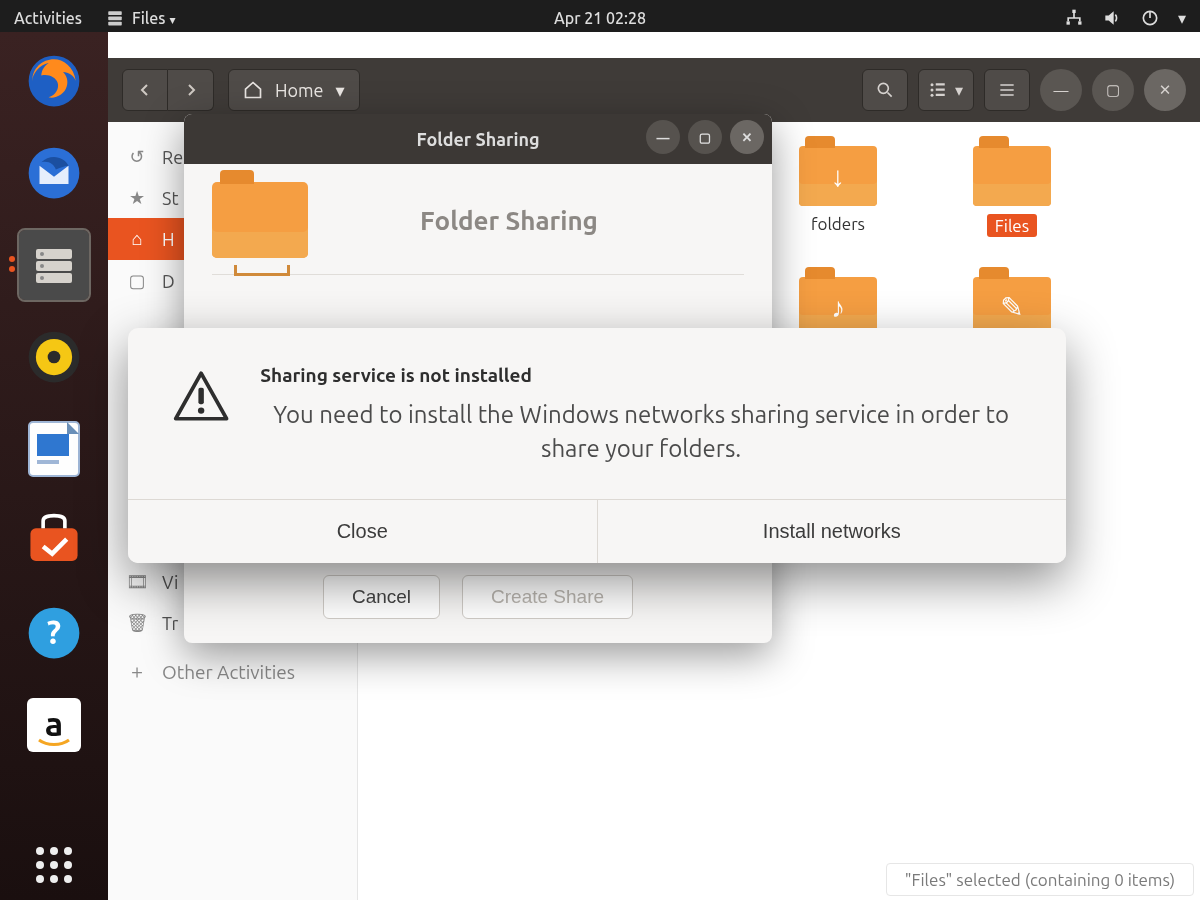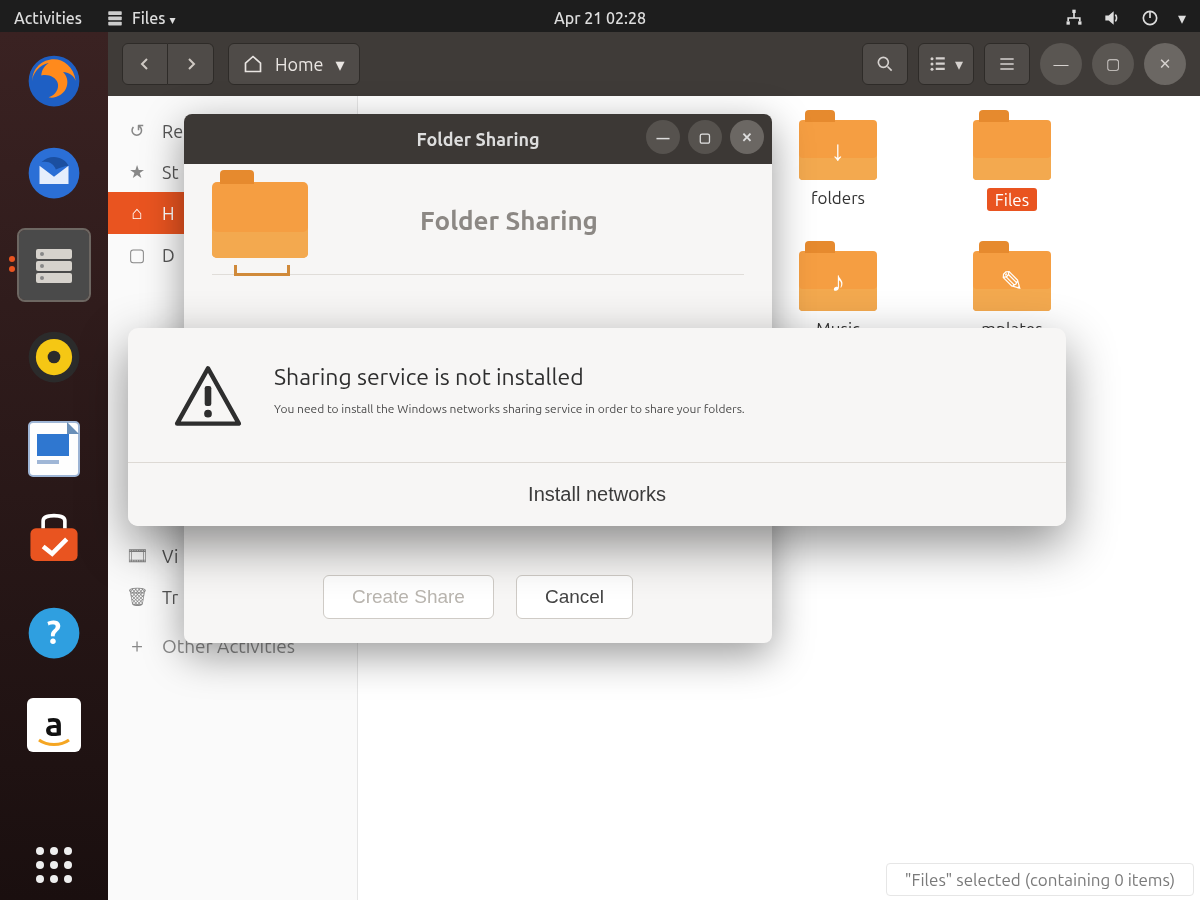--- a/index.html
+++ b/index.html
@@ -14,21 +14,21 @@
 
   
   .dock { position:absolute; left:0; top:32px; bottom:0; width:108px; background: linear-gradient(#3a2222,#1a0f0f); display:flex; flex-direction:column; align-items:center; padding-top:14px; gap:22px; }
   .dock .app-icon { width:70px; height:70px; border-radius:12px; display:flex; align-items:center; justify-content:center; font-size:34px; }
   .dock .app-files { background:#4a4a4a; outline:2px solid #6d6762; border-radius:6px; position:relative; }
   .dock .app-files::before { content:""; position:absolute; left:-10px; top:26px; width:6px; height:6px; background:#e95420; border-radius:50%; box-shadow:0 10px 0 #e95420; }
   .dock .spacer { flex:1; }
 
   
   .nautilus { position:absolute; left:108px; right:0; top:32px; bottom:0; background:#fff; display:flex; flex-direction:column; }
-  .nautilus-header { height:64px; background:#3f3b38; display:flex; align-items:center; padding:0 14px; gap:14px; }
+  .nautilus-header { height:64px; background:#3f3b38; display:flex; align-items:center; padding:0 14px; gap:14px;margin-top:26px; }
   .hbtn { background:#4f4b48; border:1px solid #2e2b28; border-radius:6px; height:42px; display:flex; align-items:center; justify-content:center; color:#d6d2cf; }
   .nav-arrows { display:flex; }
   .nav-arrows .hbtn { width:46px; border-radius:6px 0 0 6px; }
   .nav-arrows .hbtn + .hbtn { border-radius:0 6px 6px 0; border-left:none; }
   .path-bar { display:flex; align-items:center; background:#4f4b48; border:1px solid #2e2b28; border-radius:6px; height:42px; padding:0 14px; color:#e9e5e2; gap:12px; font-size:18px; }
   .header-right { margin-left:auto; display:flex; gap:10px; align-items:center; }
   .header-right .hbtn { width:46px; }
   .header-right .winbtn { width:42px; height:42px; border-radius:50%; background:#5a5652; display:flex; align-items:center; justify-content:center; color:#d6d2cf; font-size:15px; }
   .header-right .winbtn.close { background:#6b6763; }
 
@@ -63,22 +63,22 @@
   .dlg-share .body h2 { color:#8c8884; font-size:26px; font-weight:600; flex:1; text-align:center; margin-right:60px; }
   .dlg-share .sep { height:1px; background:#e0ddd9; margin:6px 28px 0; }
   .dlg-share .dlg-actions { display:flex; justify-content:center; gap:22px; padding:300px 0 0; }
   .gbtn { background:#fff; border:1px solid #cfcbc6; border-radius:6px; padding:10px 28px; font-size:19px; color:#444; }
   .gbtn.disabled { color:#b9b5af; }
 
   
   .dlg-alert { position:absolute; left:128px; top:328px; width:938px; background:#f7f6f5; border-radius:10px; box-shadow:0 18px 50px rgba(0,0,0,.45); overflow:hidden; }
   .dlg-alert .msg { display:flex; gap:30px; padding:36px 44px 34px; }
   .dlg-alert .warn { width:72px; height:64px; }
-  .dlg-alert h3 { font-size:23px; font-weight:400; color:#2e2e2e; margin-bottom:12px; }
-  .dlg-alert p { font-size:12px; color:#4b4b4b; line-height:1.4; }
+  .dlg-alert h3 { font-size:19px; font-weight:700; color:#2e2e2e; margin-bottom:12px; }
+  .dlg-alert p { font-size:24px; color:#4b4b4b; line-height:1.4;text-align:center; }
   .dlg-alert .btns { display:flex; border-top:1px solid #ddd9d4; }
   .dlg-alert .btns button { flex:1; background:#f7f6f5; border:none; border-right:1px solid #ddd9d4; padding:20px 0; font-size:20px; color:#3b3b3b; cursor:pointer; }
   .dlg-alert .btns button:last-child { border-right:none; font-weight:500; }
 
   svg { display:block; }
 </style>
 </head>
 <body>
 
 <div class="top-panel">
@@ -305,33 +305,34 @@
       <div class="c">▢</div>
       <div class="c x">✕</div>
     </div>
   </div>
   <div class="body">
     <div class="netfolder"></div>
     <h2>Folder Sharing</h2>
   </div>
   <div class="sep"></div>
   <div class="dlg-actions">
+    <button class="gbtn">Cancel</button>
     <button class="gbtn disabled">Create Share</button>
-    <button class="gbtn">Cancel</button>
   </div>
 </div>
 
 <div class="dlg-alert">
   <div class="msg">
     <svg class="warn" viewBox="0 0 64 58">
         <path d="M32 4 60 54H4Z" fill="none" stroke="#2e2e2e" stroke-width="4" stroke-linejoin="round"></path>
         <rect x="29" y="20" width="6" height="18" rx="2" fill="#2e2e2e"></rect>
         <circle cx="32" cy="45" r="3.5" fill="#2e2e2e"></circle>
       </svg>
     <div>
       <h3>Sharing service is not installed</h3>
       <p>You need to install the Windows networks sharing service in order to share your folders.</p>
     </div>
   </div>
   <div class="btns">
+    <button>Close</button>
     <button>Install networks</button>
   </div>
 </div>
 
 </body></html>

